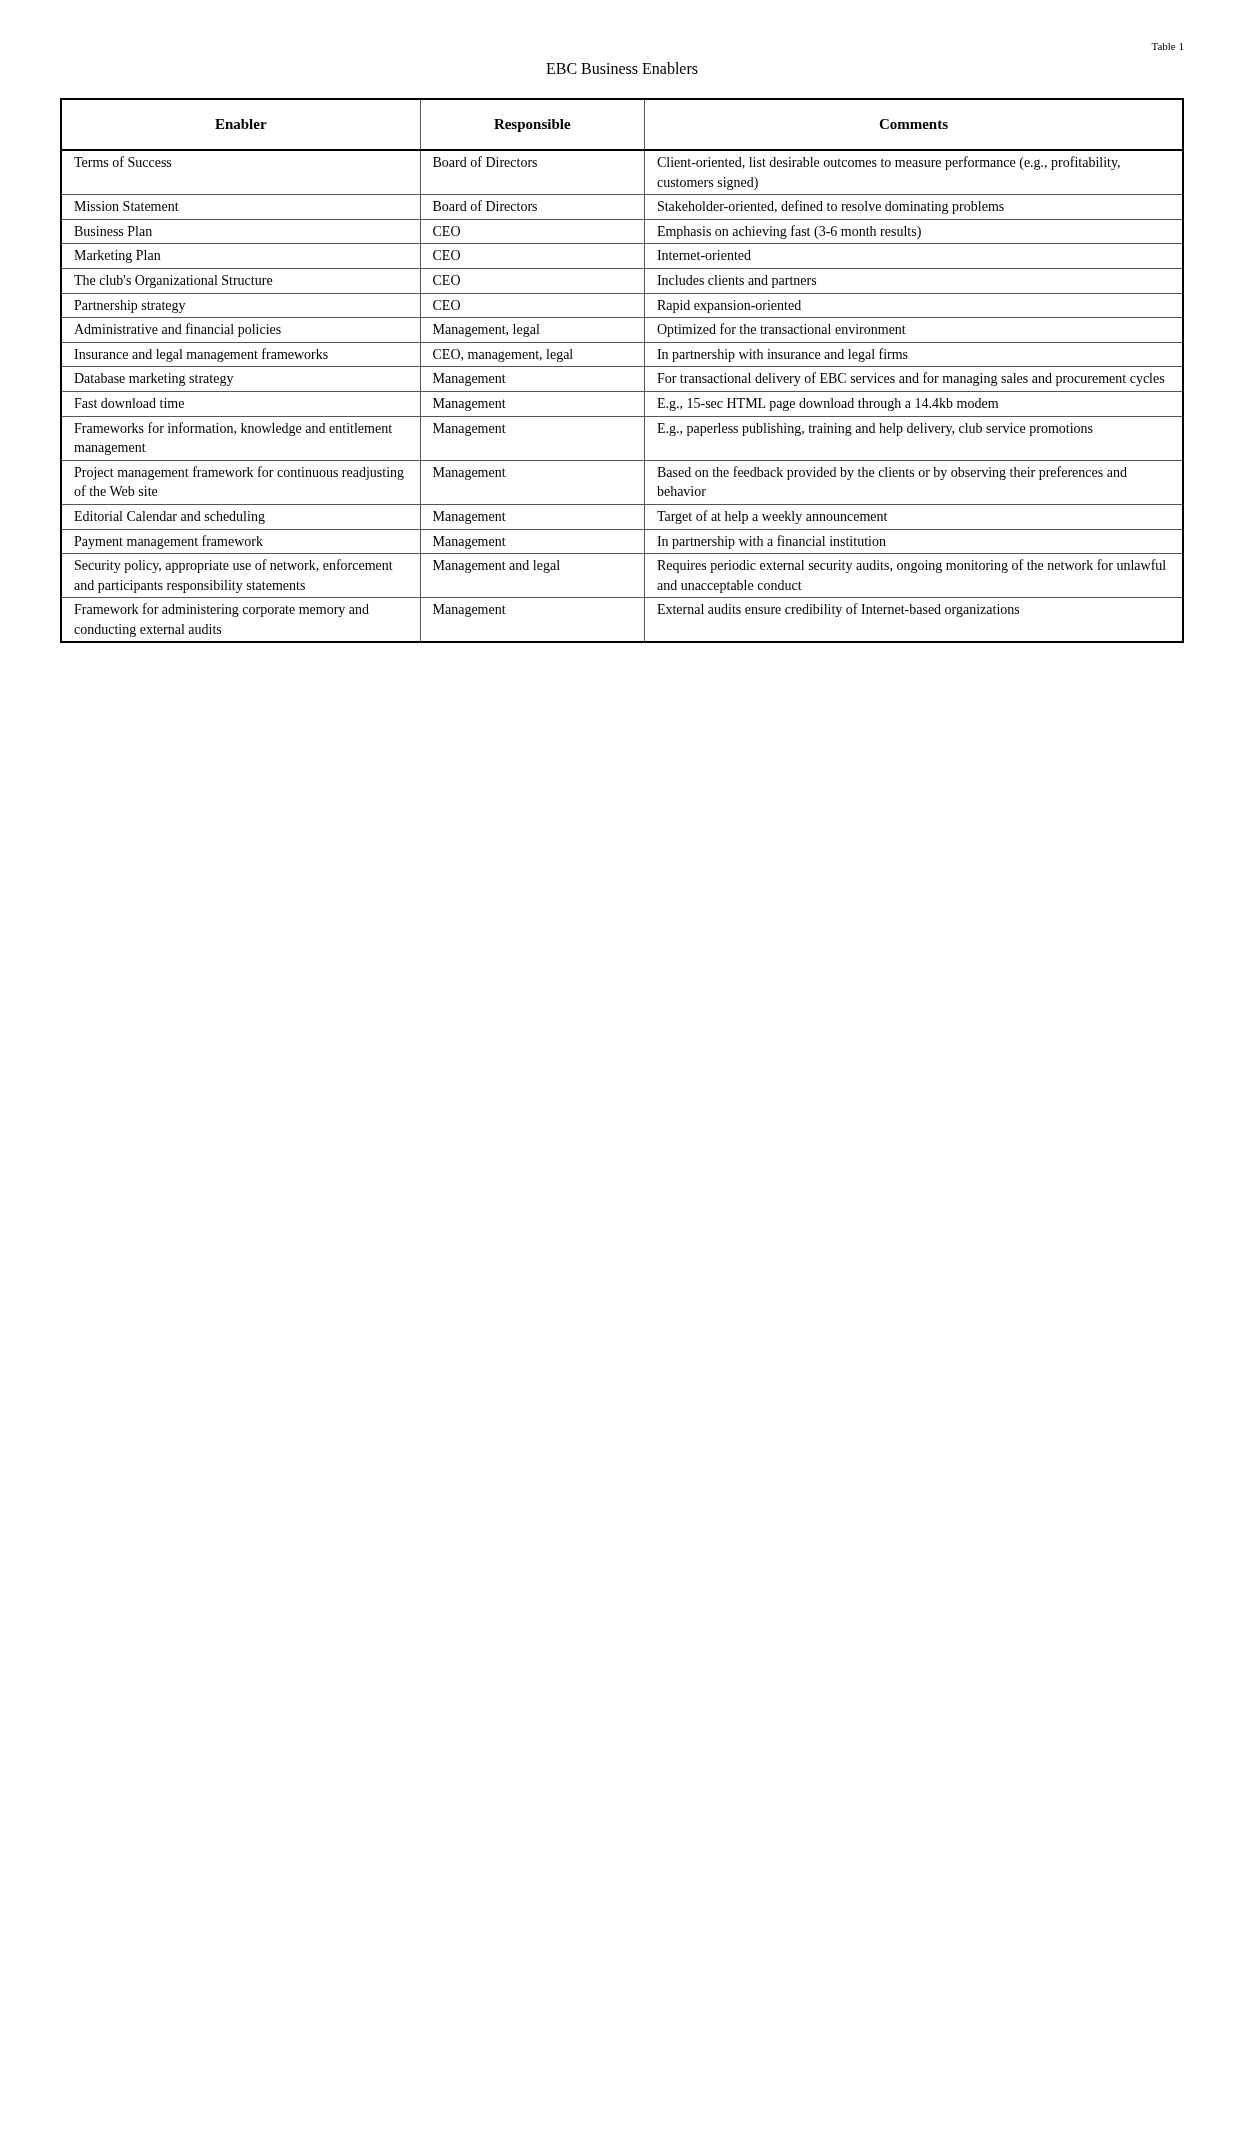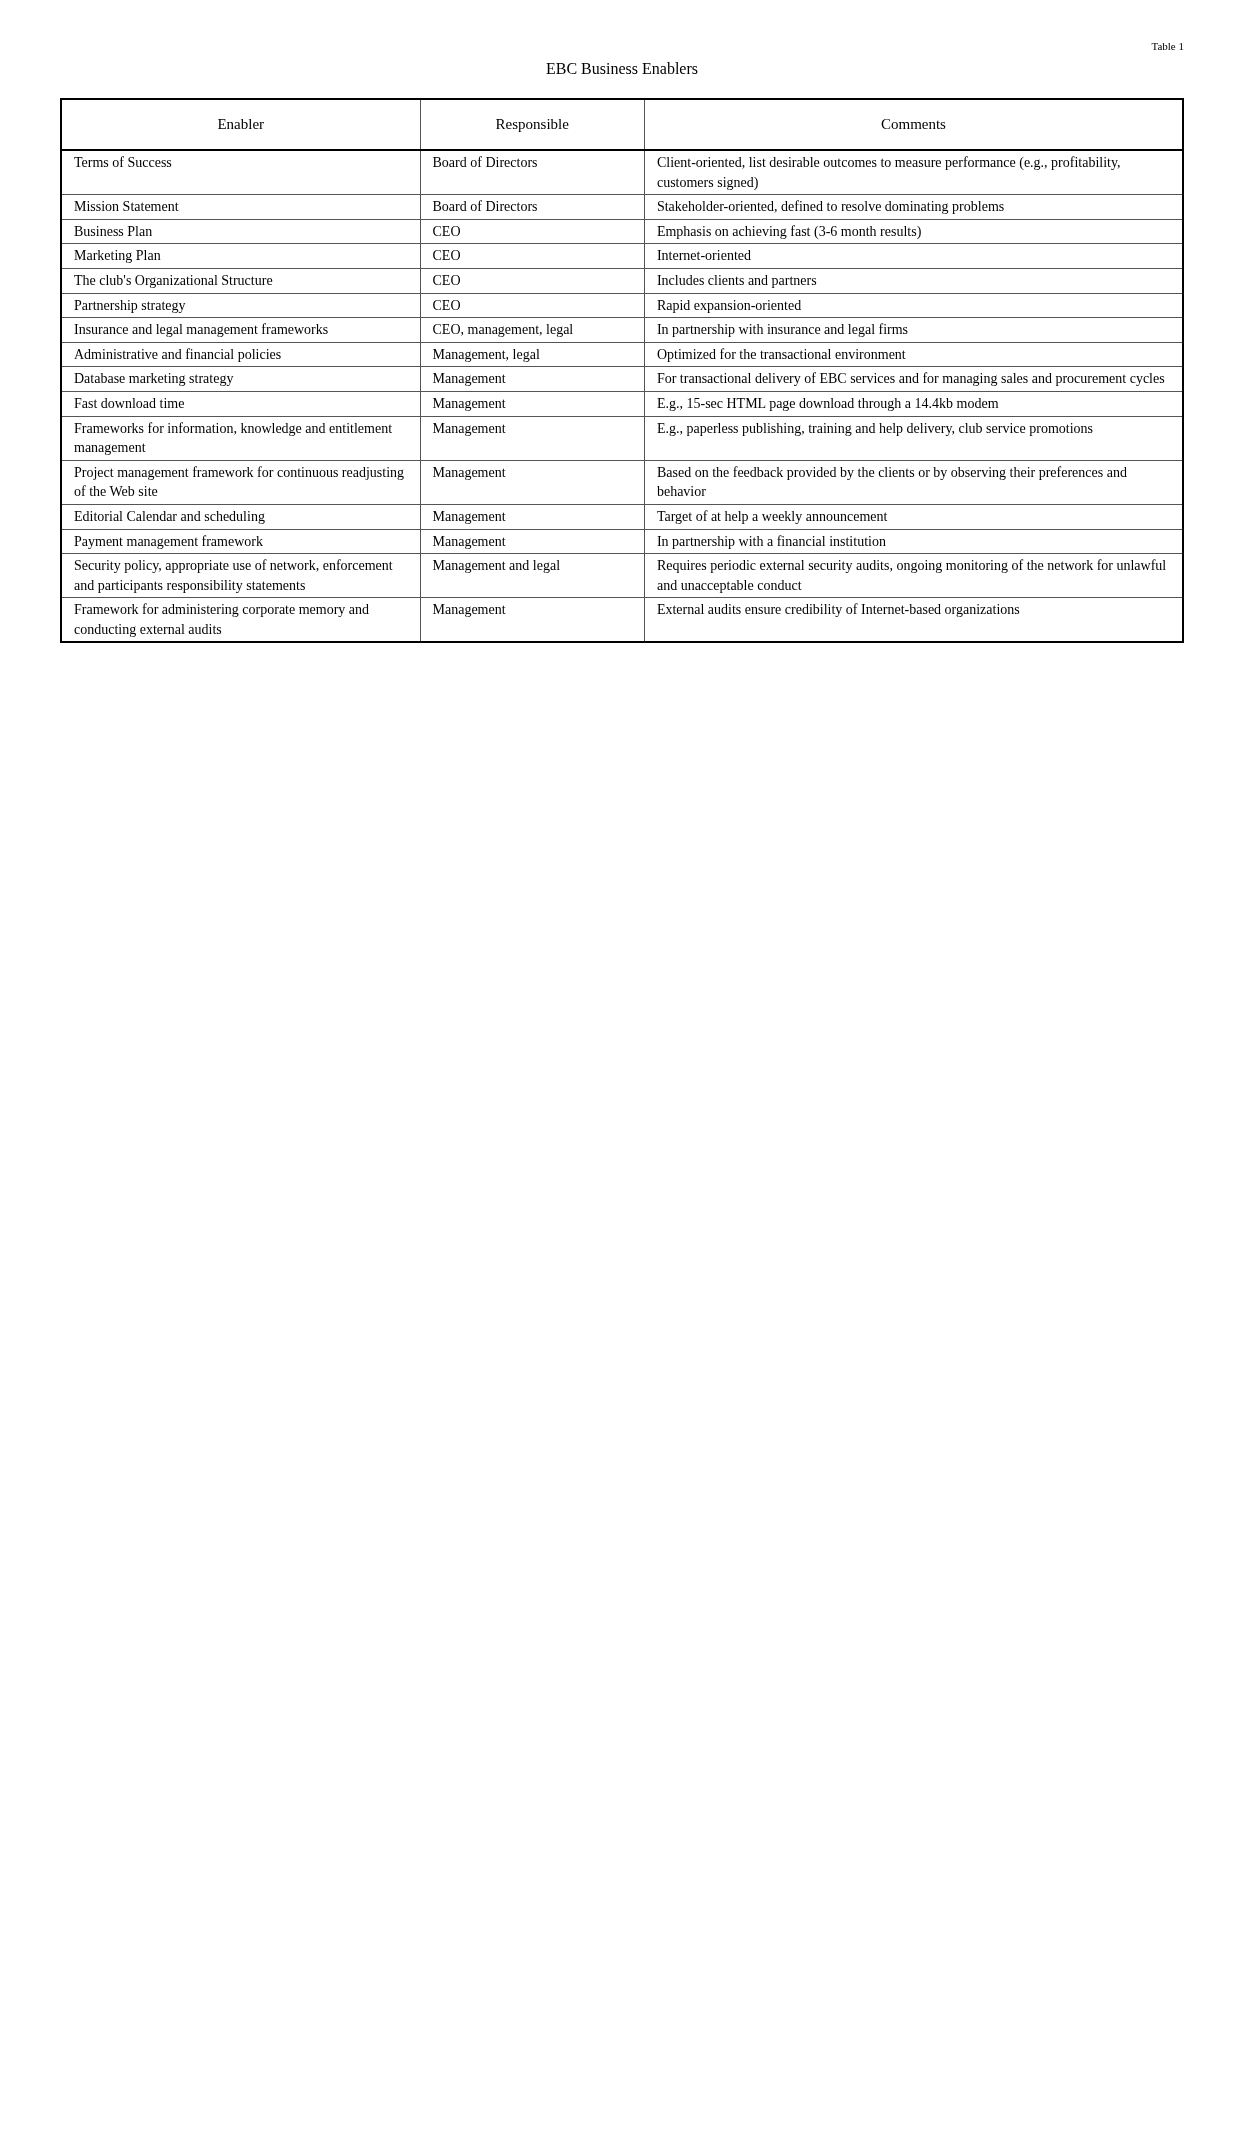--- a/index.html
+++ b/index.html
@@ -26,21 +26,21 @@
       border-collapse: collapse;
       border: 2px solid #000;
     }
     th, td {
       border: 1px solid #555;
       padding: 2px 12px;
       vertical-align: top;
       line-height: 1.4;
     }
     th {
-      font-weight: normal;
+      font-weight: bold;
       text-align: center;
       font-size: 15px;
       padding: 14px 12px;
       border-bottom: 2px solid #000;
     }
     td:first-child { width: 32%; }
     td:nth-child(2) { width: 20%; }
     td:nth-child(3) { width: 48%; }
     .header-row th {
       border-top: 2px solid #000;
@@ -85,28 +85,28 @@
         <td>The club's Organizational Structure</td>
         <td>CEO</td>
         <td>Includes clients and partners</td>
       </tr>
       <tr>
         <td>Partnership strategy</td>
         <td>CEO</td>
         <td>Rapid expansion-oriented</td>
       </tr>
       <tr>
+        <td>Administrative and financial policies</td>
+        <td>Management, legal</td>
+        <td>Optimized for the transactional environment</td>
+      </tr>
+      <tr>
         <td>Insurance and legal management frameworks</td>
         <td>CEO, management, legal</td>
         <td>In partnership with insurance and legal firms</td>
-      </tr>
-      <tr>
-        <td>Administrative and financial policies</td>
-        <td>Management, legal</td>
-        <td>Optimized for the transactional environment</td>
       </tr>
       <tr>
         <td>Database marketing strategy</td>
         <td>Management</td>
         <td>For transactional delivery of EBC services and for managing sales and procurement cycles</td>
       </tr>
       <tr>
         <td>Fast download time</td>
         <td>Management</td>
         <td>E.g., 15-sec HTML page download through a 14.4kb modem</td>

